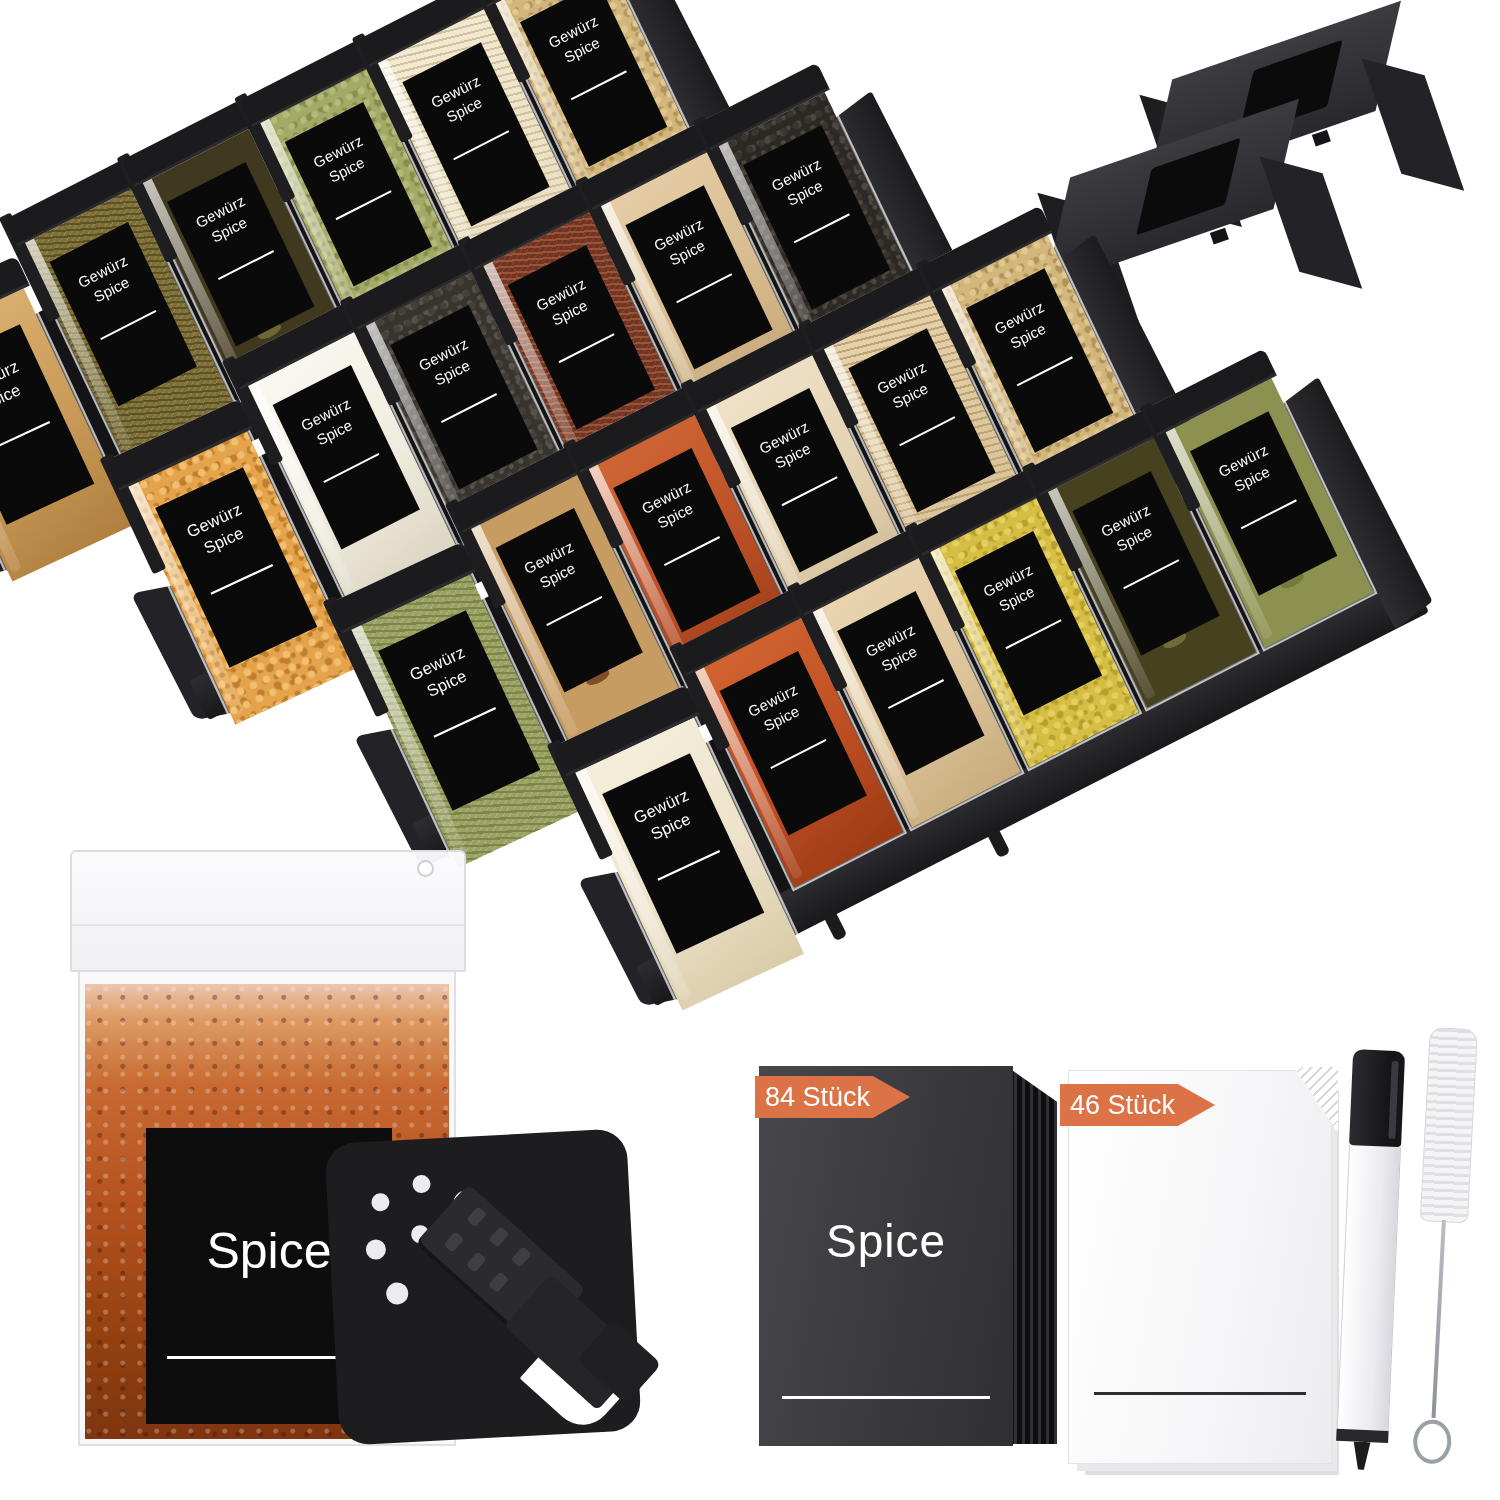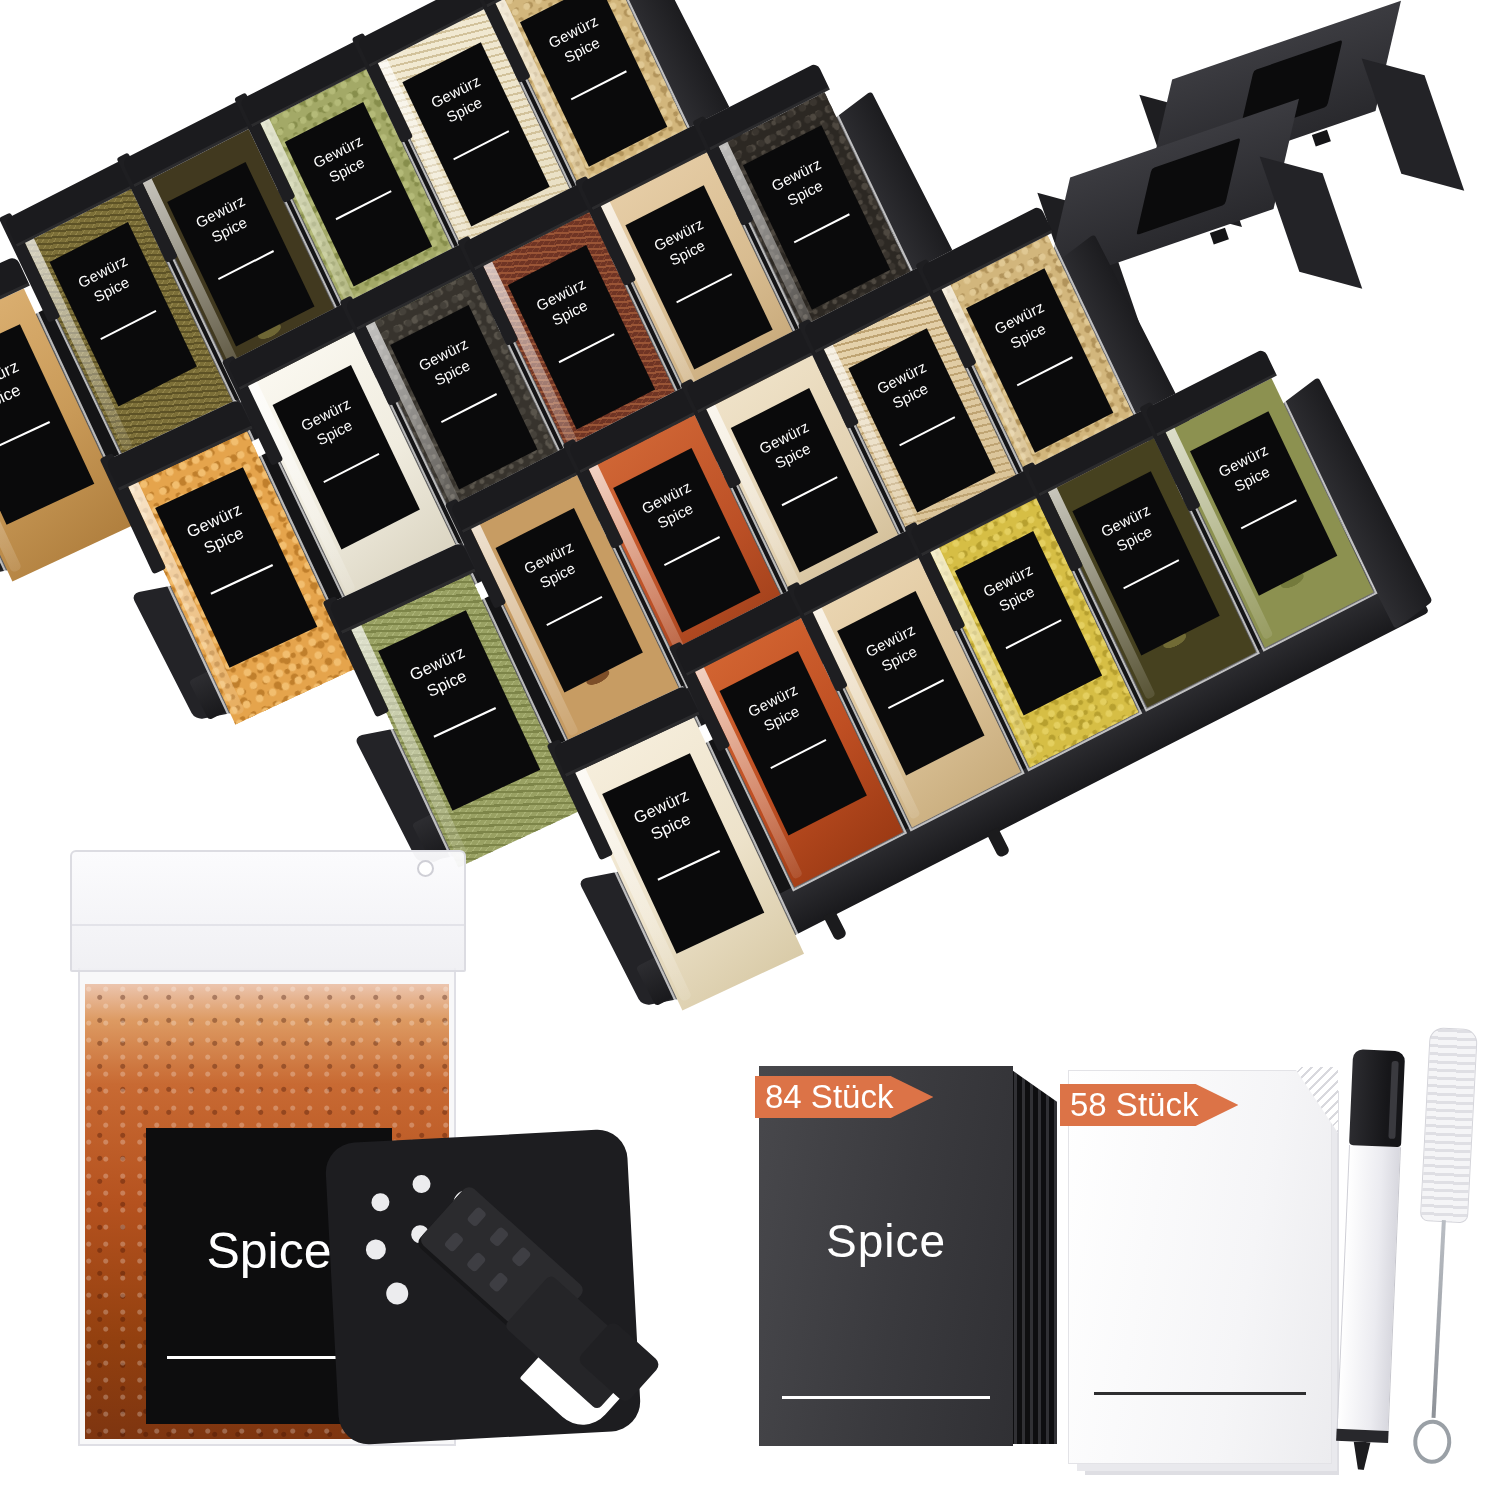--- a/index.html
+++ b/index.html
@@ -100,21 +100,21 @@
   .pack-white{position:absolute;left:1068px;top:1070px;width:284px;height:400px;z-index:5;}
   .pw-face{position:absolute;left:0;top:0;width:262px;height:392px;
            background:linear-gradient(100deg,#ffffff,#f5f5f7 65%,#ececef);
            border:1px solid #e3e3e7;
            box-shadow:7px 9px 0 -2px #e9e9ed, 12px 16px 0 -5px #dedee3;}
   .pw-fan{position:absolute;right:14px;top:-3px;width:44px;height:66px;
           background:repeating-linear-gradient(135deg,#ffffff 0 5px,#d9d9de 5px 7px);
           clip-path:polygon(0 0,100% 0,100% 100%);}
   .pw-line{position:absolute;left:26px;top:322px;width:212px;height:3px;background:#2e2e30;}
 
-  .ribbon{position:absolute;height:42px;background:var(--badge,#DC7347);color:#fff;font-size:33px;
+  .ribbon{position:absolute;height:42px;background:var(--badge,#DC7347);color:#fff;font-size:27px;
           line-height:42px;padding:0 40px 0 10px;white-space:nowrap;
           clip-path:polygon(0 0,76% 0,100% 50%,76% 100%,0 100%);z-index:9;}
   .pack-black .ribbon{left:-4px;top:10px;}
   .pack-white .ribbon{left:-8px;top:14px;}
 
   
   .pen{position:absolute;left:1344px;top:1050px;width:52px;height:422px;transform:rotate(2.5deg);z-index:5;}
   .pen-cap{height:96px;background:linear-gradient(90deg,#2c2c30,#161619 70%);border-radius:10px 10px 4px 4px;position:relative;}
   .pen-clip{position:absolute;right:6px;top:10px;width:7px;height:78px;background:#3a3a3f;border-radius:3px;}
   .pen-body{height:284px;background:linear-gradient(90deg,#ffffff,#ebebf0 65%,#d8d8df);
@@ -517,21 +517,21 @@
     <div class="pb-face"></div>
     <div class="pb-label">Spice</div>
     <div class="pb-line"></div>
     <div class="ribbon">84 Stück</div>
   </div>
 
   <div class="pack-white">
     <div class="pw-face"></div>
     <div class="pw-fan"></div>
     <div class="pw-line"></div>
-    <div class="ribbon">58 Stück</div>
+    <div class="ribbon">46 Stück</div>
   </div>
 
   <div class="pen">
     <div class="pen-cap">
       <div class="pen-clip"></div>
     </div>
     <div class="pen-body"></div>
     <div class="pen-ring"></div>
     <div class="pen-tip"></div>
   </div>

